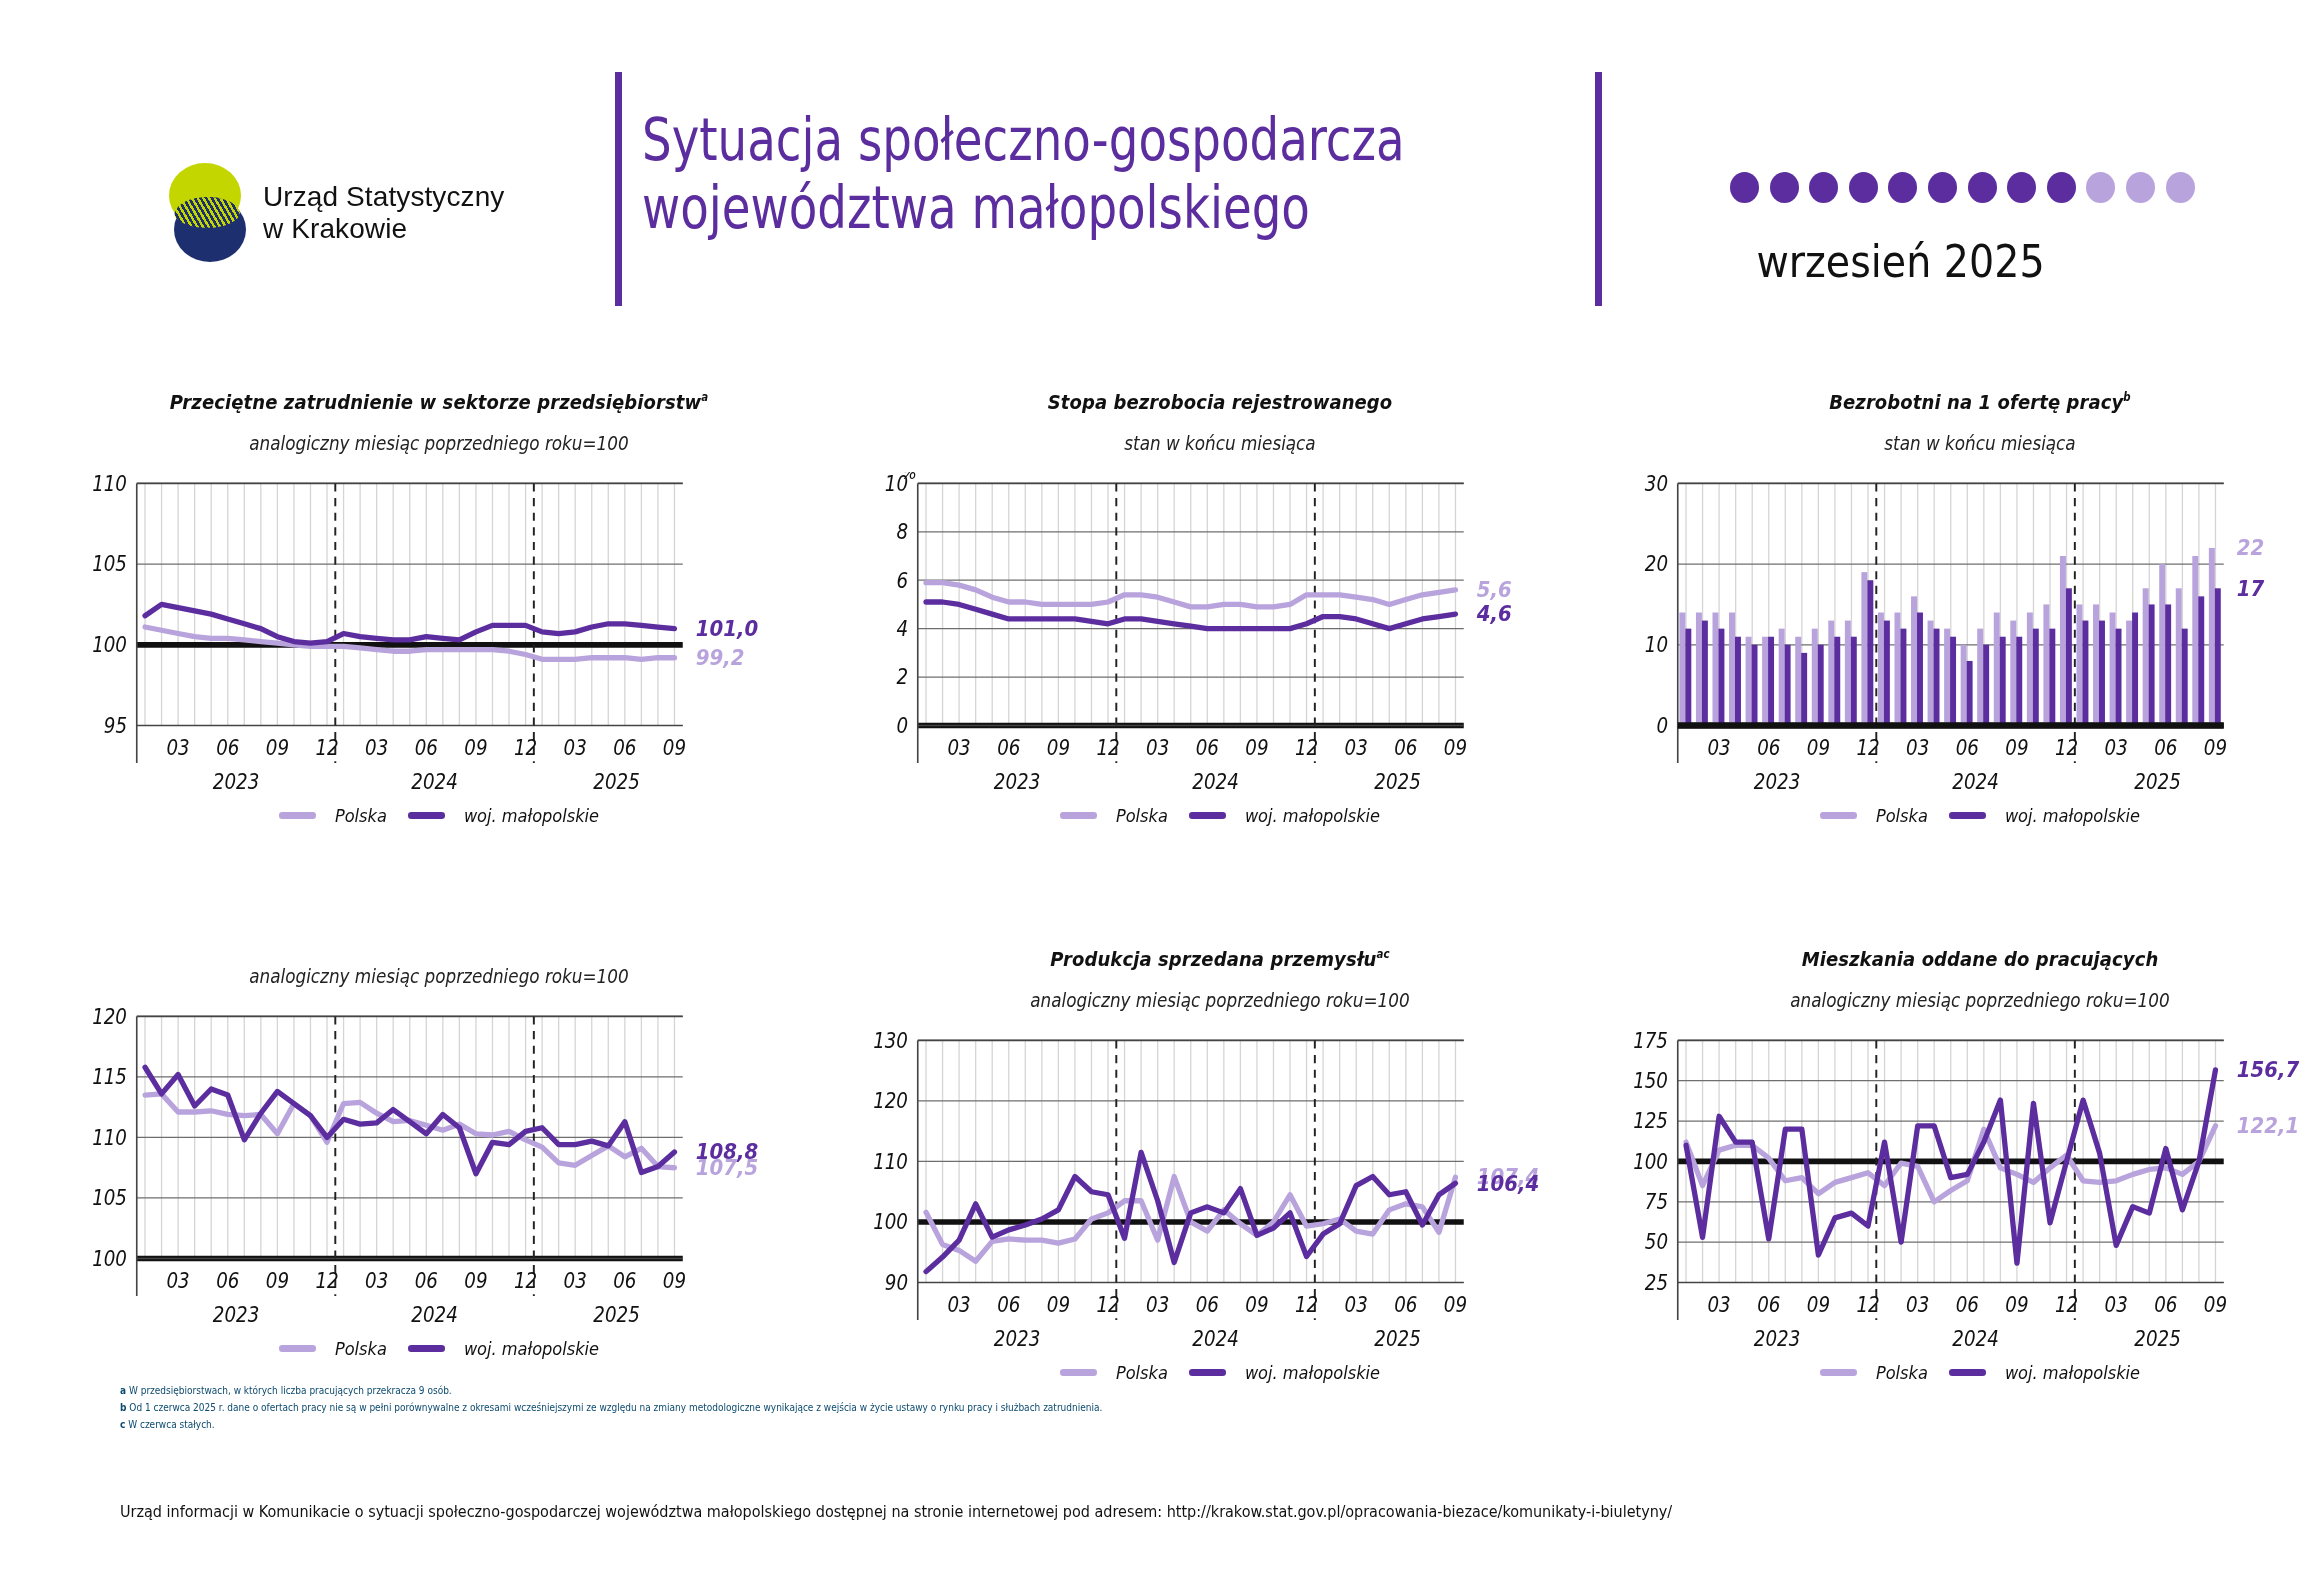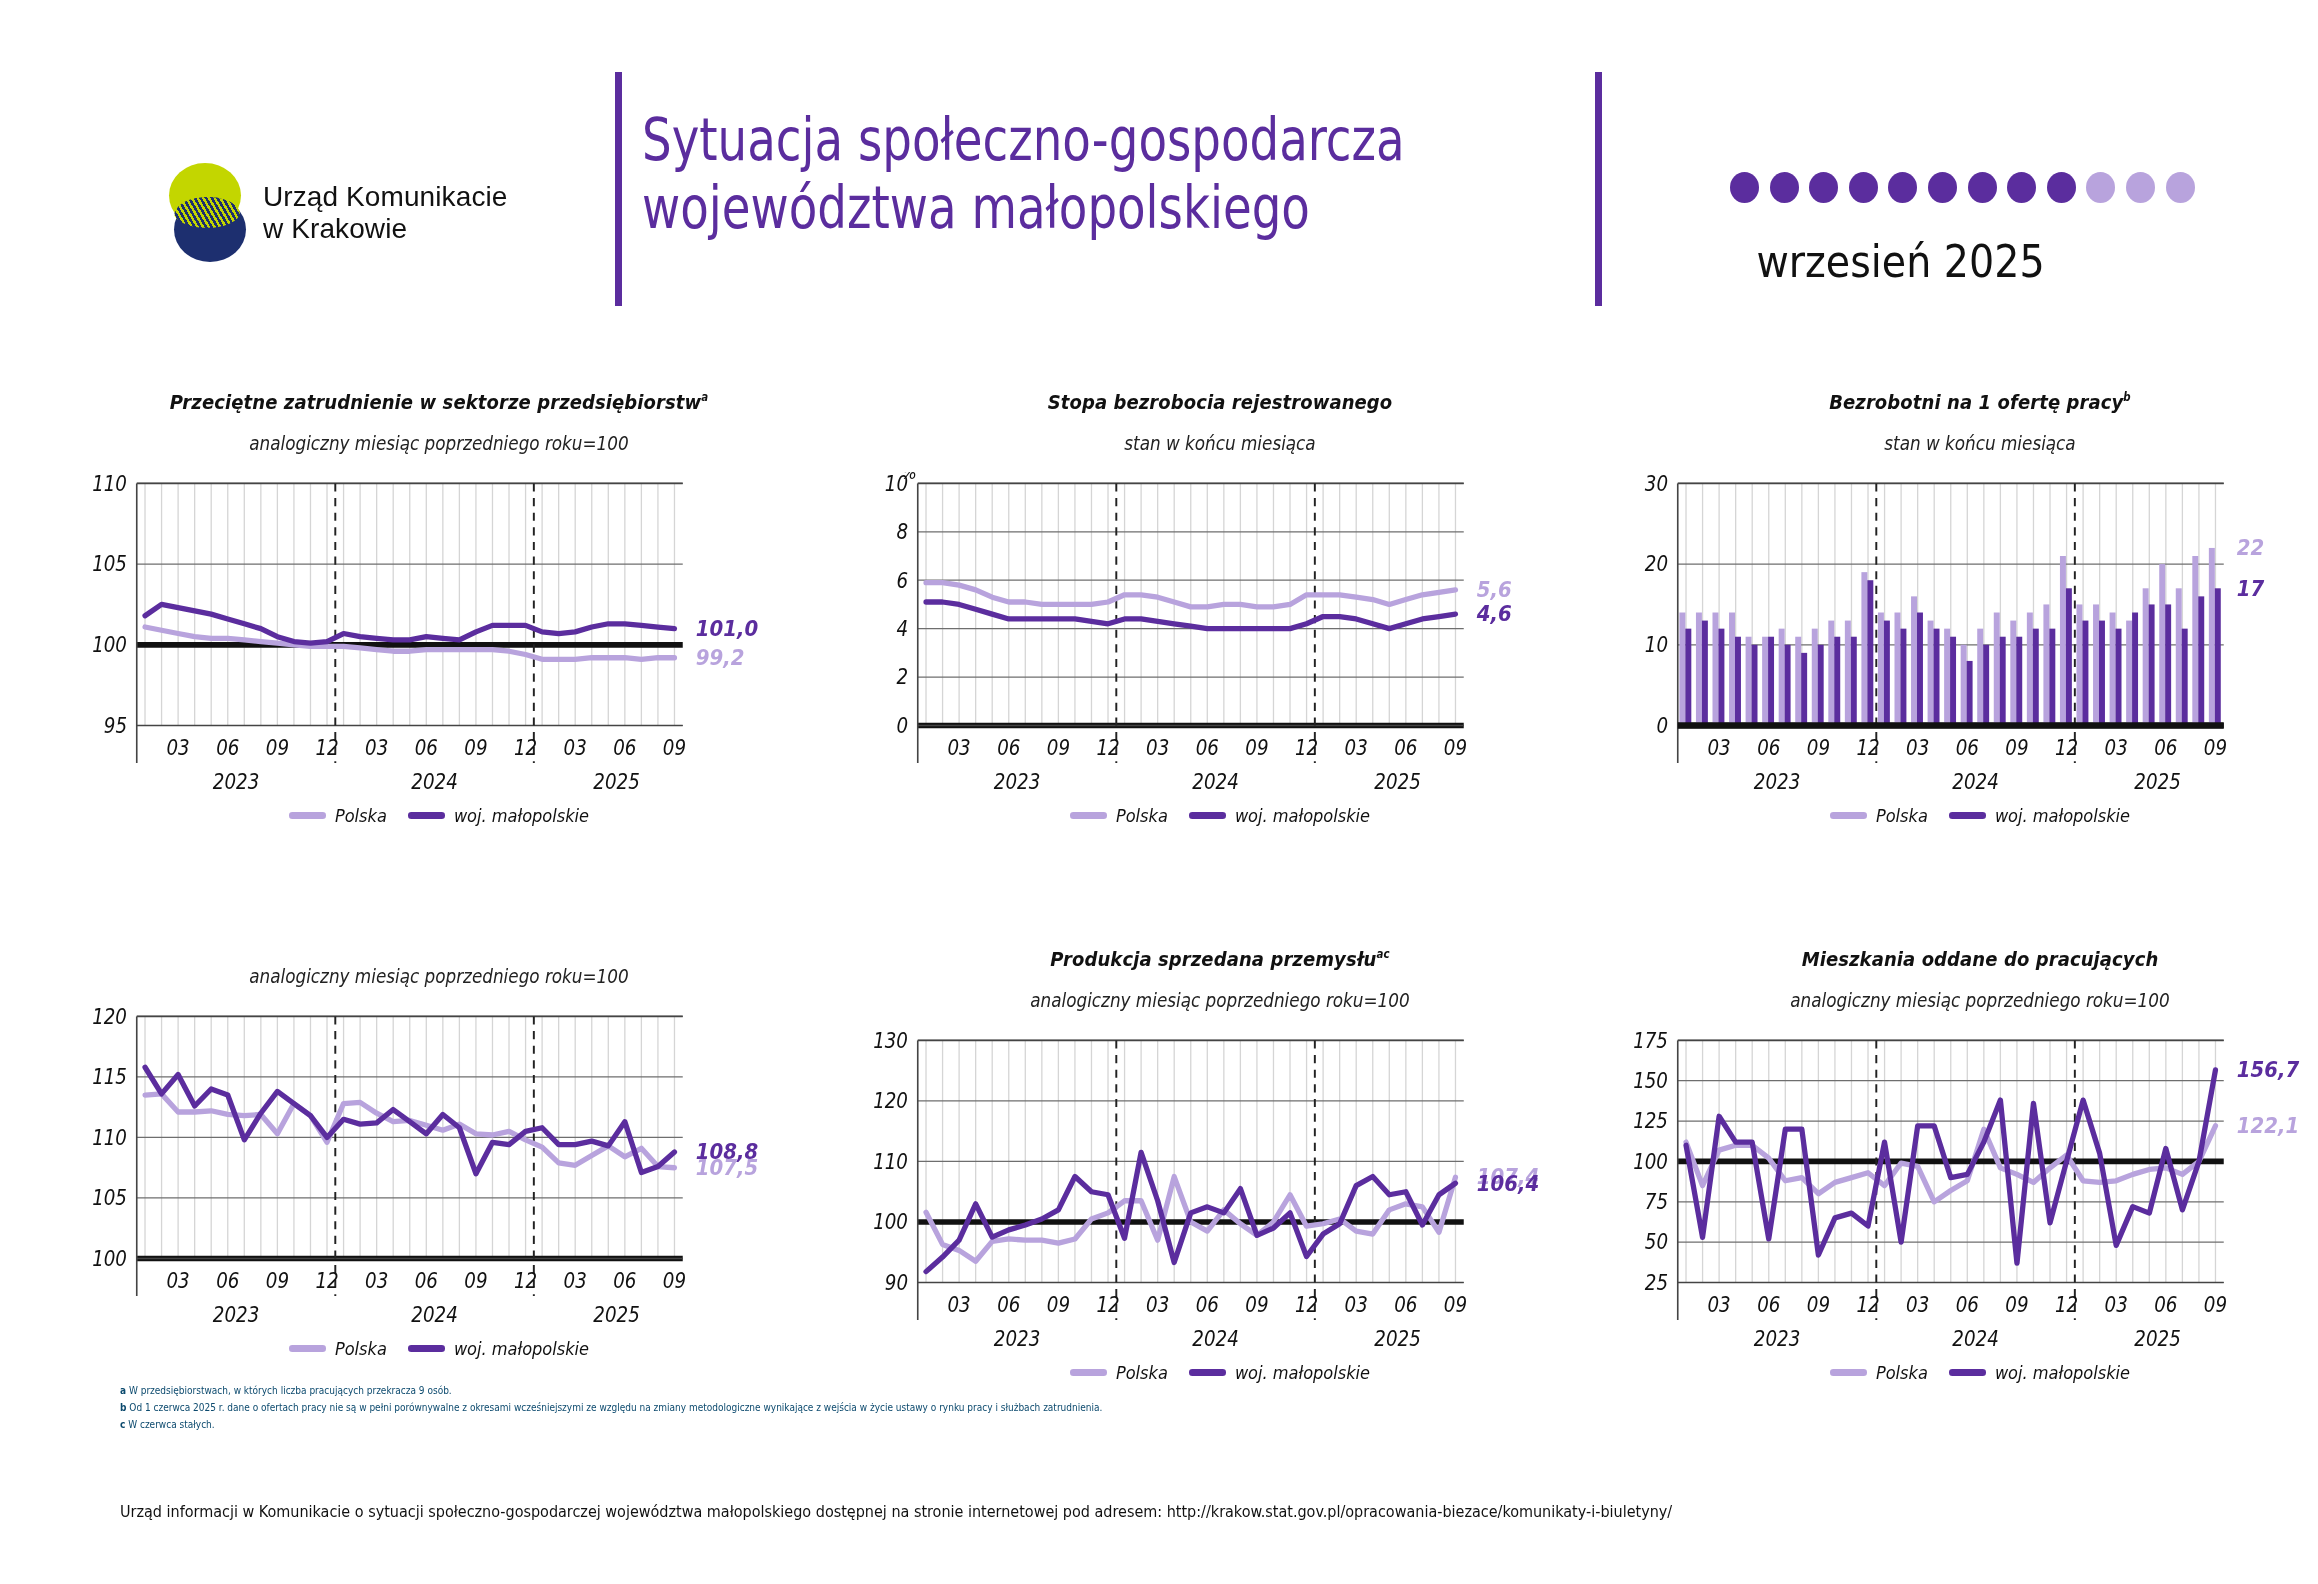--- a/index.html
+++ b/index.html
@@ -73,21 +73,21 @@
 
   .plot-area { position: relative; margin-top: 18px; height: 325px; }
   .plot-svg { display: block; }
 
   .legend {
     display: flex; justify-content: center; align-items: center; gap: 21px;
     margin-top: 8.1px;
     font-size: 18px; color: #111;
     font-family: "DejaVu Sans Condensed", "Liberation Sans Narrow", "Liberation Sans", sans-serif;
   }
-  .lg-item { display: flex; align-items: center; gap: 9px; }
+  .lg-item { display: flex; align-items: center; gap: 19px; }
   .lg-swatch { display: block; width: 37px; height: 6.5px; border-radius: 3.3px; }
 
   
   .notes {
     position: absolute; left: 120px; top: 1382px; width: 2081px;
     font-size: 10px; line-height: 1.72; color: #0c4a6e;
     font-family: "DejaVu Sans Condensed", "Liberation Sans Narrow", "Liberation Sans", sans-serif;
   }
   .notes b { font-weight: bold; }
   .more {
@@ -101,21 +101,21 @@
 
 <div class="header">
 
   <div class="logo-wrap">
     <div class="logo-mark">
       <div class="e-green"></div>
       <div class="e-navy"></div>
       <div class="e-stripe"></div>
     </div>
     <div class="logo-text">
-      <div class="l1">Urząd Komunikacie</div>
+      <div class="l1">Urząd Statystyczny</div>
       <div class="l2">w Krakowie</div>
     </div>
   </div>
 
   <div class="title-bar-l"></div>
   <div class="title-bar-r"></div>
 
   <div class="main-title">
     <div>Sytuacja społeczno-gospodarcza</div>
     <div>województwa małopolskiego</div>

